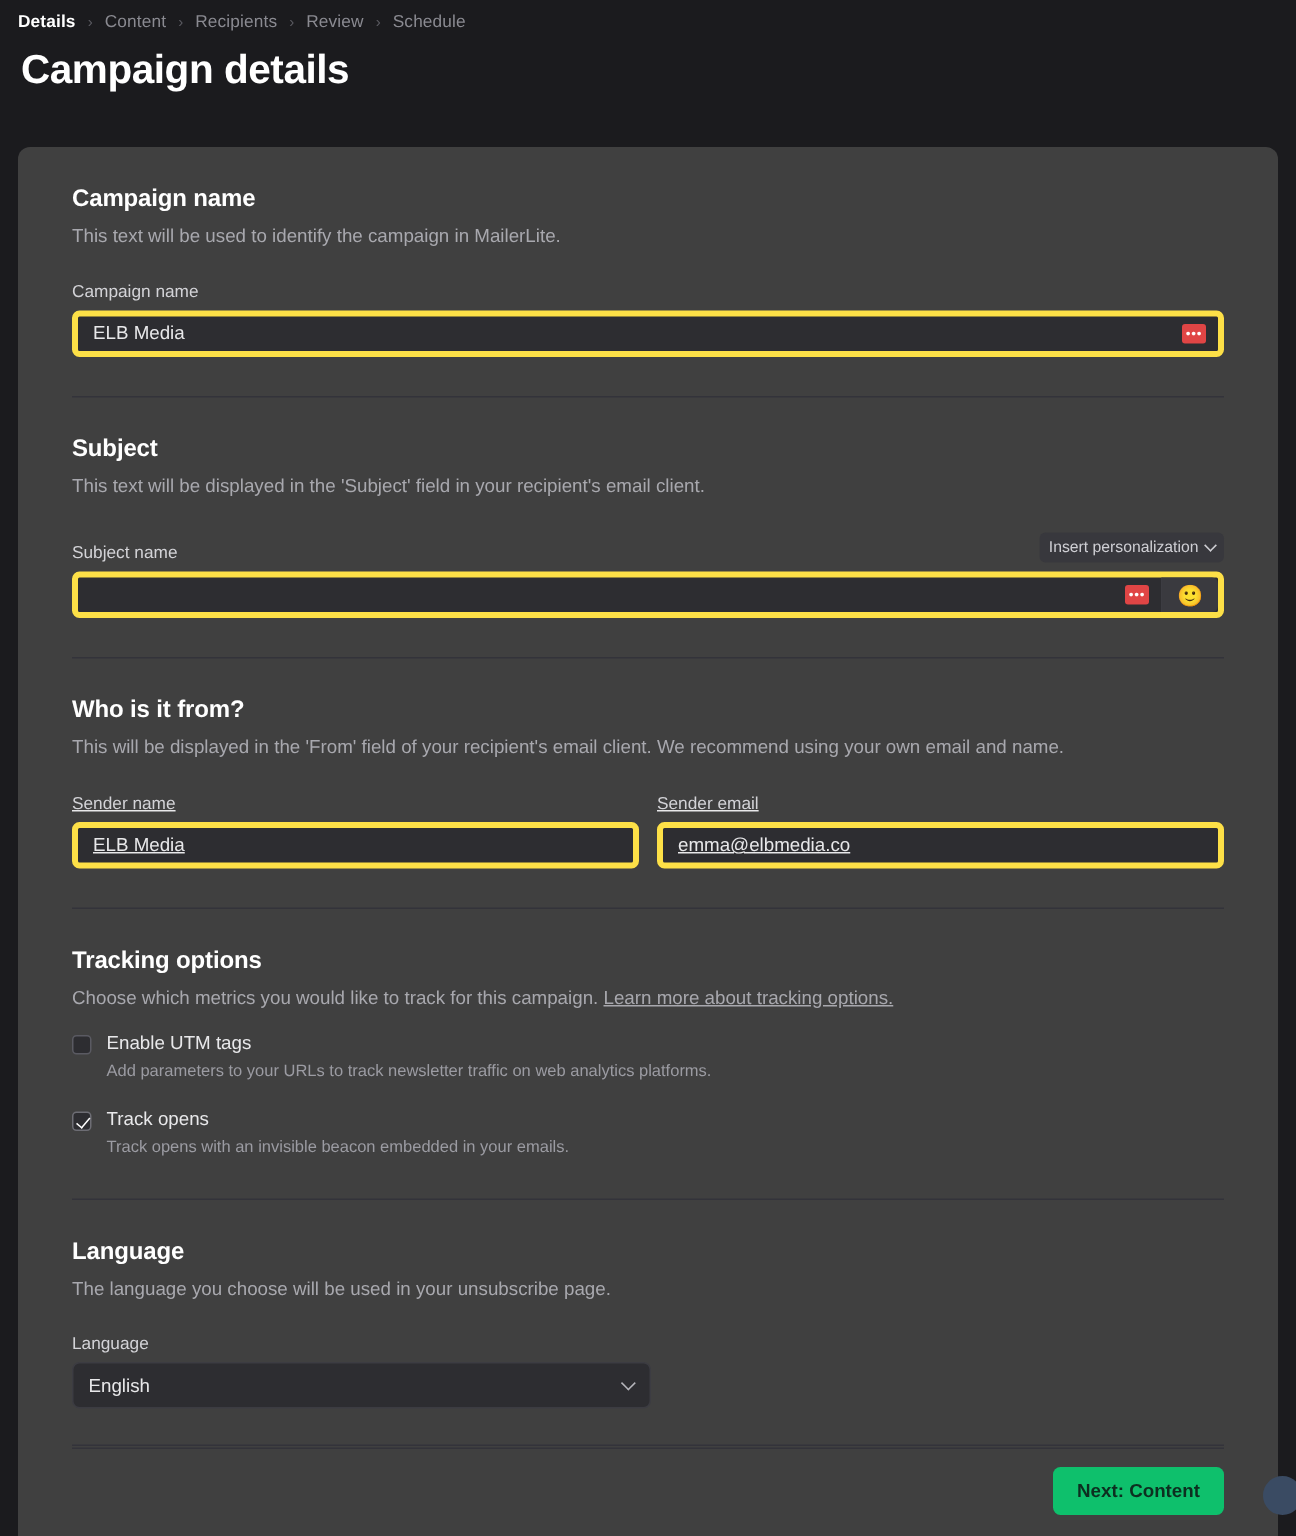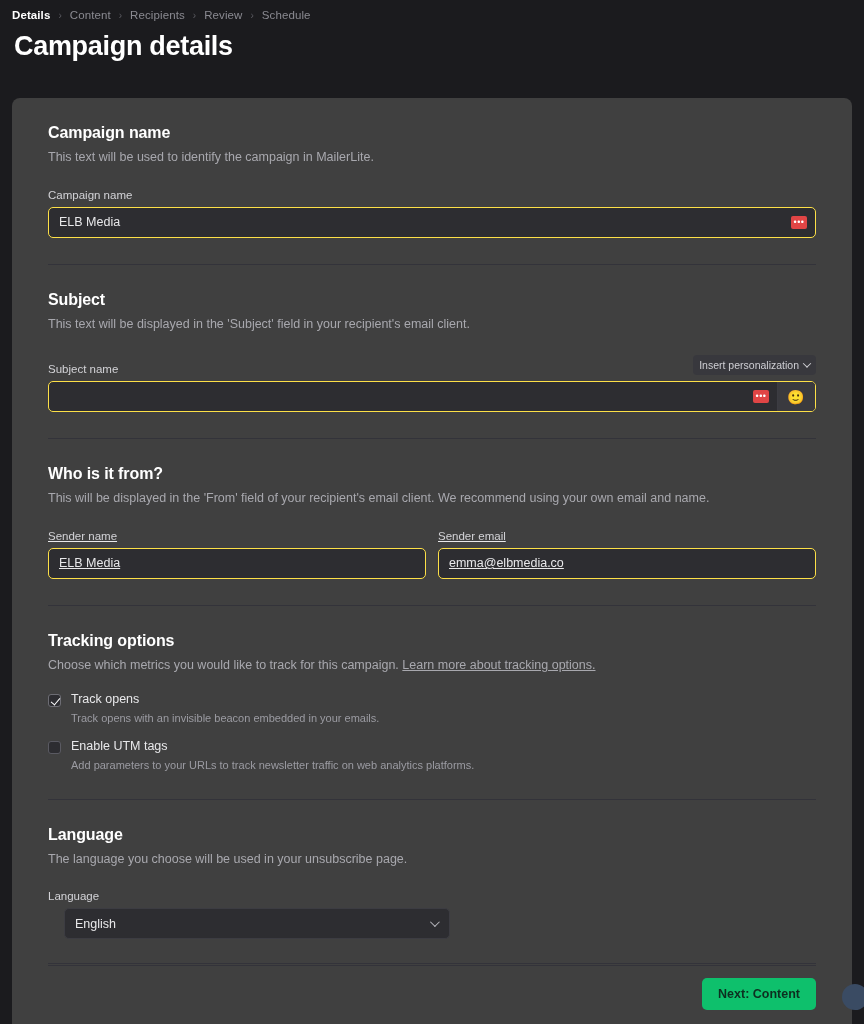--- a/index.html
+++ b/index.html
@@ -87,21 +87,21 @@
     color: #d3d3d7;
     margin: 22px 0 6px 0;
     display: block;
   }
 
   .input-wrap {
     position: relative;
     display: flex;
     align-items: center;
     background: #2d2d31;
-    border: 1px solid #fde047;
+    border: 4px solid #fde047;
     border-radius: 5px;
     height: 31px;
   }
   .input-wrap input {
     flex: 1;
     background: transparent;
     border: none;
     outline: none;
     color: #e8e8ea;
     font-size: 12.5px;
@@ -228,21 +228,20 @@
     width: 386px;
     height: 31px;
     background: #2d2d31;
     border: 1px solid #3c3c42;
     border-radius: 5px;
     display: flex;
     align-items: center;
     padding: 0 10px;
     font-size: 12.5px;
     color: #e8e8ea;
-    margin-left: 16px;
   }
   .select-wrap .chev2 {
     position: absolute;
     right: 12px;
     width: 7px; height: 7px;
     border-right: 1.4px solid #b5b5bb;
     border-bottom: 1.4px solid #b5b5bb;
     transform: rotate(45deg) translateY(-2px);
   }
 
@@ -355,33 +354,33 @@
       <div class="divider"></div>
     </div>
 
     <div class="section">
       <h2>Tracking options</h2>
       <p class="desc">
         <span>Choose which metrics you would like to track for this campaign.</span>
         <a href="#">Learn more about tracking options.</a>
       </p>
 
+      <div class="check-row">
+        <span class="cbox"></span>
+        <div class="check-texts">
+          <div class="ctitle">Enable UTM tags</div>
+          <div class="csub">Add parameters to your URLs to track newsletter traffic on web analytics platforms.</div>
+        </div>
+      </div>
+
       <div class="check-row first">
         <span class="cbox checked"></span>
         <div class="check-texts">
           <div class="ctitle">Track opens</div>
           <div class="csub">Track opens with an invisible beacon embedded in your emails.</div>
-        </div>
-      </div>
-
-      <div class="check-row">
-        <span class="cbox"></span>
-        <div class="check-texts">
-          <div class="ctitle">Enable UTM tags</div>
-          <div class="csub">Add parameters to your URLs to track newsletter traffic on web analytics platforms.</div>
         </div>
       </div>
 
       <div class="divider"></div>
     </div>
 
     <div class="section">
       <h2>Language</h2>
       <p class="desc">The language you choose will be used in your unsubscribe page.</p>
       <label class="field-label">Language</label>

